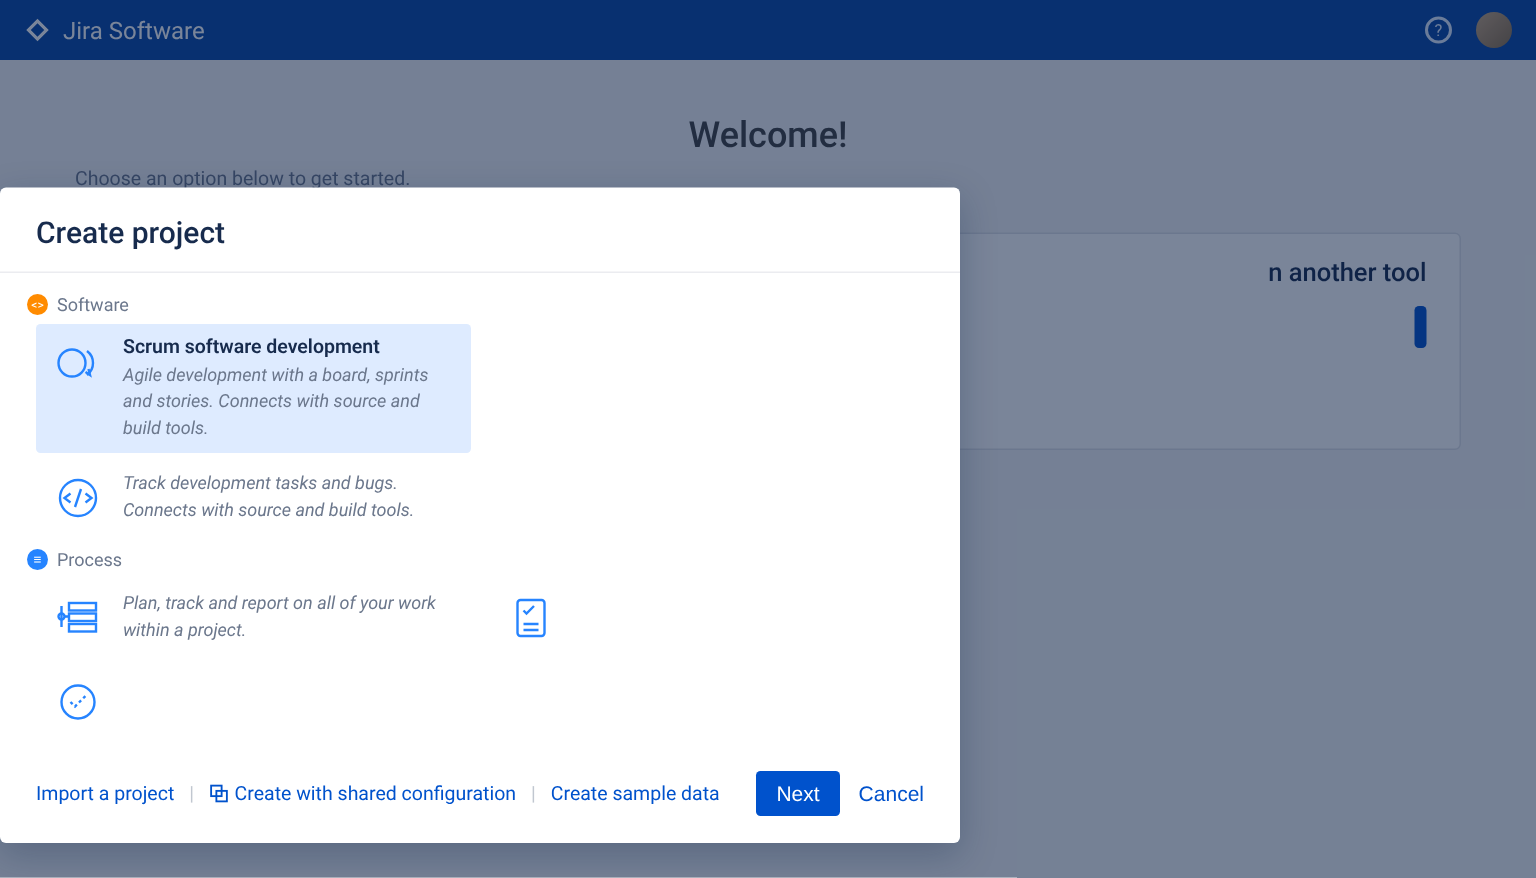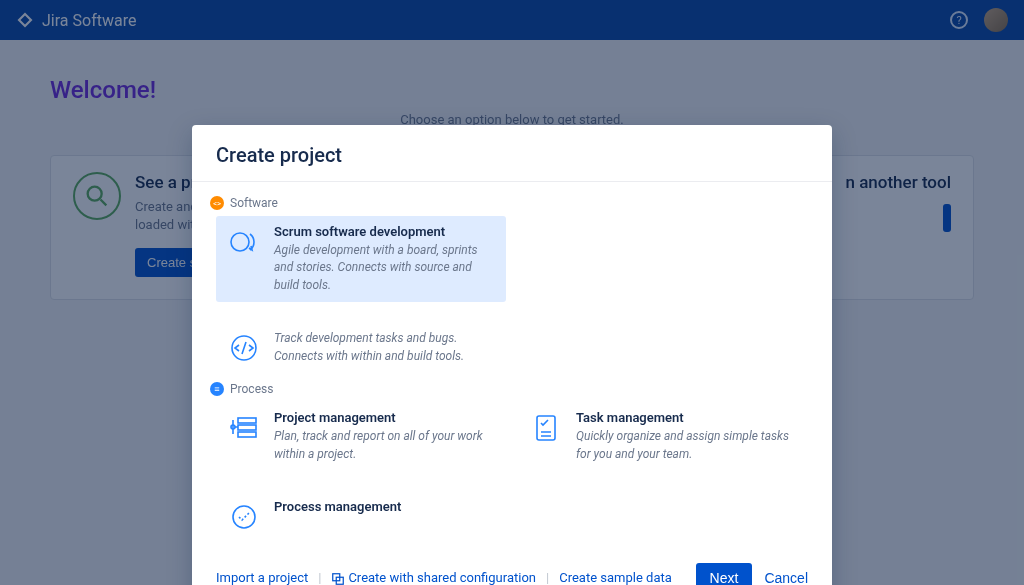--- a/index.html
+++ b/index.html
@@ -43,27 +43,28 @@
       background: linear-gradient(135deg,#c7a780,#8b6f4a);
     }
     
     .welcome-wrap {
       position: absolute;
       top: 40px; left: 0; right: 0; bottom: 0;
       background: #f4f5f7;
       padding: 36px 50px;
     }
     .welcome-title {
+      text-align: center;
       font-size: 24px;
-      color: #6d28d9;
+      color: #404040;
       font-weight: 500;
       margin-bottom: 8px;
     }
     .welcome-sub {
-      text-align: center;
+      text-align: left;
       font-size: 13px;
       color: #6b778c;
       margin-bottom: 28px;
     }
     .cards-row {
       display: flex;
       gap: 18px;
       border: 1px solid #dfe1e6;
       border-radius: 4px;
       background: #fff;
@@ -78,21 +79,21 @@
     .bg-card h3 { font-size: 17px; color:#172b4d; margin-bottom:6px; font-weight:500; }
     .bg-card p { font-size: 13px; color:#6b778c; line-height:1.4; margin-bottom: 14px;}
     .bg-btn {
       background:#0052cc; color:#fff; border:none; padding:7px 12px;
       font-size:13px; border-radius:3px;
     }
     
     .overlay {
       position: absolute; inset: 0;
       background: rgba(9,30,66,0.54);
-      display: flex; align-items: flex-start; justify-content: center;
+      display: flex; align-items: flex-start; 
       padding-top: 125px;
     }
     .modal {
       width: 640px;
       background: #fff;
       border-radius: 4px;
       box-shadow: 0 8px 24px rgba(9,30,66,0.25);
       display: flex; flex-direction: column;
     }
     .modal-header {
@@ -111,21 +112,21 @@
     }
     .section-chip {
       width: 14px; height: 14px; border-radius: 50%;
       display:inline-flex; align-items:center; justify-content:center;
     }
     .chip-sw { background:#ff8b00; color:#fff; font-size:8px; }
     .chip-bz { background:#2684ff; color:#fff; font-size:9px; }
     .opts-grid {
       display: grid;
       grid-template-columns: 1fr 1fr;
-      gap: 20px 12px;
+      gap: 4px 12px;
     }
     .opt {
       display: flex; gap: 12px; padding: 8px 10px;
       border-radius: 3px; cursor: pointer;
       align-items: flex-start;
     }
     .opt.selected {
       background: #deebff;
     }
     .opt-icon {
@@ -238,21 +239,21 @@
 
 
         <div class="opt full">
           <span class="opt-icon">
             <svg viewBox="0 0 36 36" width="36" height="36" fill="none" stroke="#2684ff" stroke-width="1.6">
                 <circle cx="18" cy="18" r="12"></circle>
                 <path d="M13 15 l-4 3 l4 3 M23 15 l4 3 l-4 3 M20 12 l-4 12"></path>
               </svg>
           </span>
           <div>
-            <p>Track development tasks and bugs. Connects with within and build tools.</p>
+            <p>Track development tasks and bugs. Connects with source and build tools.</p>
           </div>
         </div>
       </div>
 
       <div class="section-label" style="margin-top:8px">
         <span class="section-chip chip-bz">≡</span>
         <span>Process</span>
       </div>
 
       <div class="opts-grid">
@@ -260,47 +261,41 @@
           <span class="opt-icon">
             <svg viewBox="0 0 36 36" width="36" height="36" fill="none" stroke="#2684ff" stroke-width="1.6">
                 <rect x="12" y="8" width="18" height="5"></rect>
                 <rect x="12" y="15" width="18" height="5"></rect>
                 <rect x="12" y="22" width="18" height="5"></rect>
                 <circle cx="7" cy="17" r="2"></circle>
                 <path d="M9 17 h3 M7 10 v14"></path>
               </svg>
           </span>
           <div>
-            <h4>Project management</h4>
             <p>Plan, track and report on all of your work within a project.</p>
           </div>
         </div>
 
         <div class="opt">
           <span class="opt-icon">
             <svg viewBox="0 0 36 36" width="36" height="36" fill="none" stroke="#2684ff" stroke-width="1.6">
                 <rect x="9" y="6" width="18" height="24" rx="2"></rect>
                 <path d="M13 13 l2 2 l5 -5 M13 22 h10 M13 26 h10"></path>
               </svg>
           </span>
-          <div>
-            <h4>Task management</h4>
-            <p>Quickly organize and assign simple tasks for you and your team.</p>
-          </div>
         </div>
 
         <div class="opt full">
           <span class="opt-icon">
             <svg viewBox="0 0 36 36" width="36" height="36" fill="none" stroke="#2684ff" stroke-width="1.6">
                 <circle cx="18" cy="18" r="11"></circle>
                 <path d="M13 18 l3 3 l7 -7" stroke-dasharray="2 2"></path>
               </svg>
           </span>
           <div>
-            <h4>Process management</h4>
           </div>
         </div>
       </div>
 
     </div>
     <div class="modal-footer">
       <div class="footer-links">
         <a>Import a project</a>
         <span class="footer-sep">|</span>
         <a>

